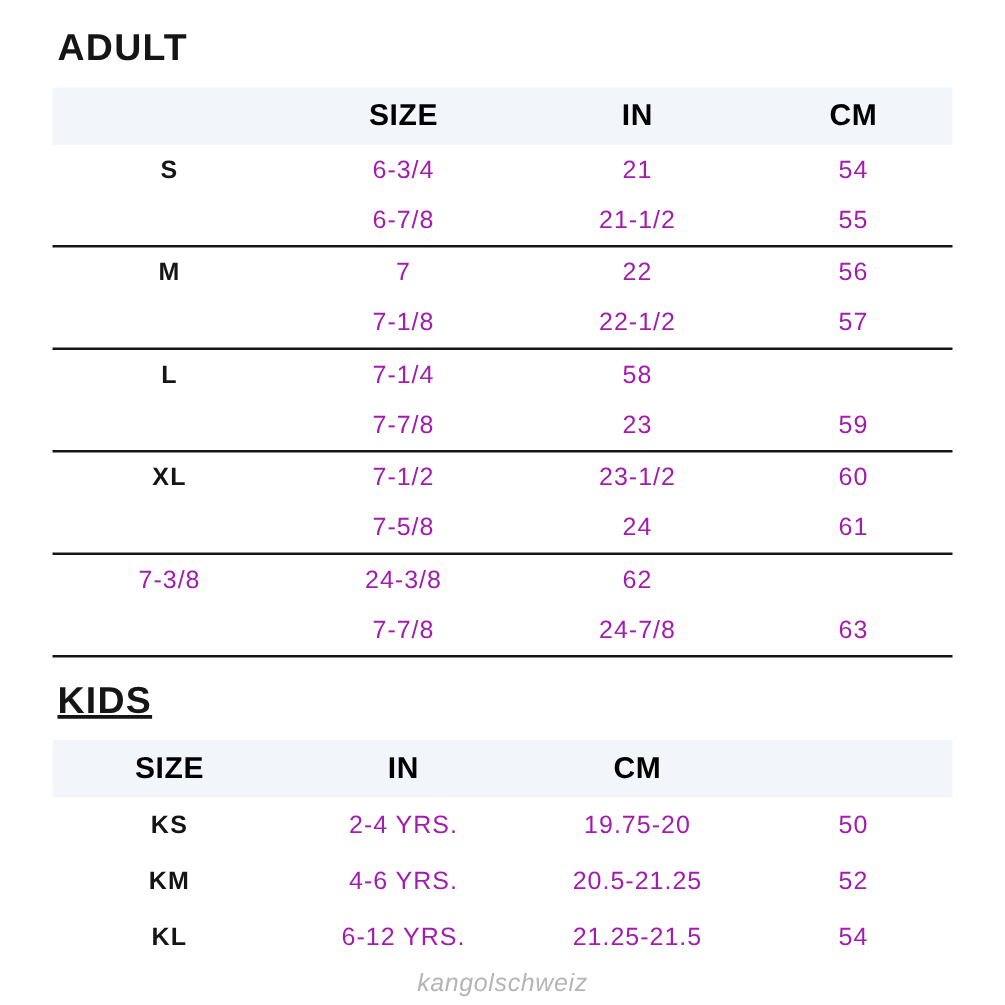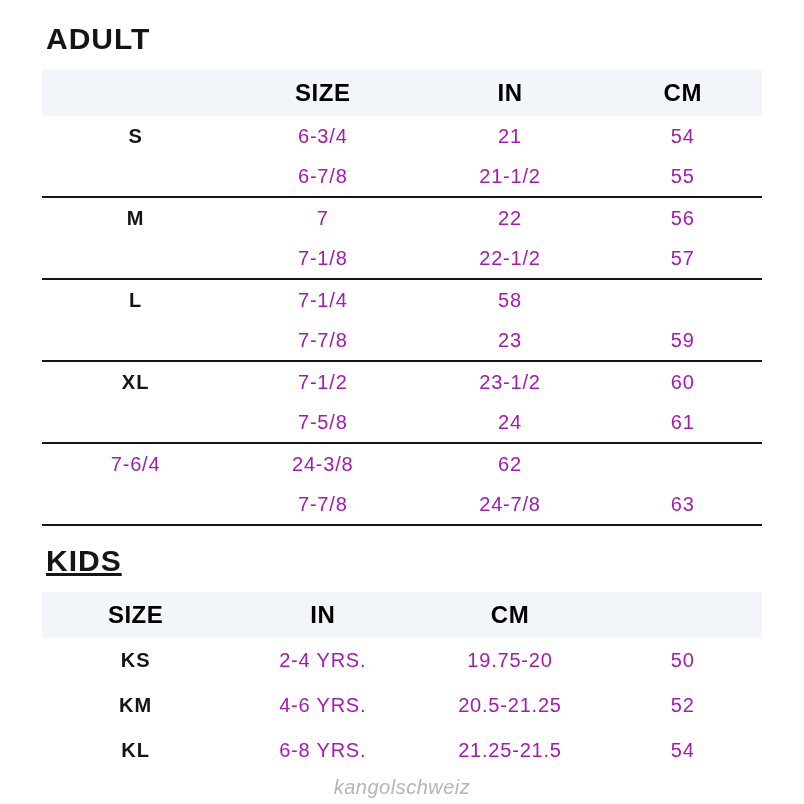--- a/index.html
+++ b/index.html
@@ -139,21 +139,21 @@
       <div class="grid-row data">
         <div class="label-cell"></div>
         <div class="cell">7-5/8</div>
         <div class="cell">24</div>
         <div class="cell">61</div>
       </div>
     </div>
 
     <div class="adult-group">
       <div class="grid-row data">
-        <div class="cell">7-6/4</div>
+        <div class="cell">7-3/8</div>
         <div class="cell">24-3/8</div>
         <div class="cell">62</div>
       </div>
       <div class="grid-row data">
         <div class="label-cell"></div>
         <div class="cell">7-7/8</div>
         <div class="cell">24-7/8</div>
         <div class="cell">63</div>
       </div>
     </div>
@@ -175,21 +175,21 @@
       <div class="cell">50</div>
     </div>
     <div class="grid-row data">
       <div class="label-cell">KM</div>
       <div class="cell">4-6 YRS.</div>
       <div class="cell">20.5-21.25</div>
       <div class="cell">52</div>
     </div>
     <div class="grid-row data">
       <div class="label-cell">KL</div>
-      <div class="cell">6-8 YRS.</div>
+      <div class="cell">6-12 YRS.</div>
       <div class="cell">21.25-21.5</div>
       <div class="cell">54</div>
     </div>
   </div>
 
   <div class="watermark">kangolschweiz</div>
 
 </div>
 
 </body></html>

